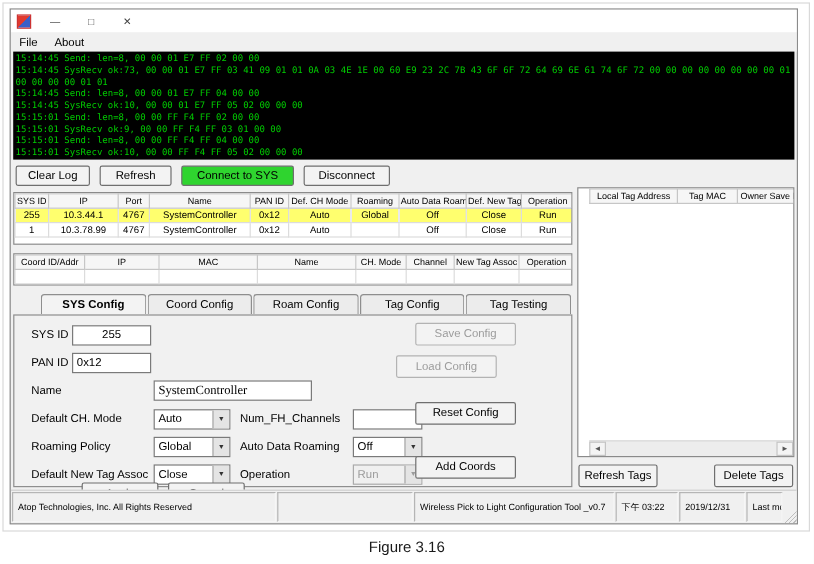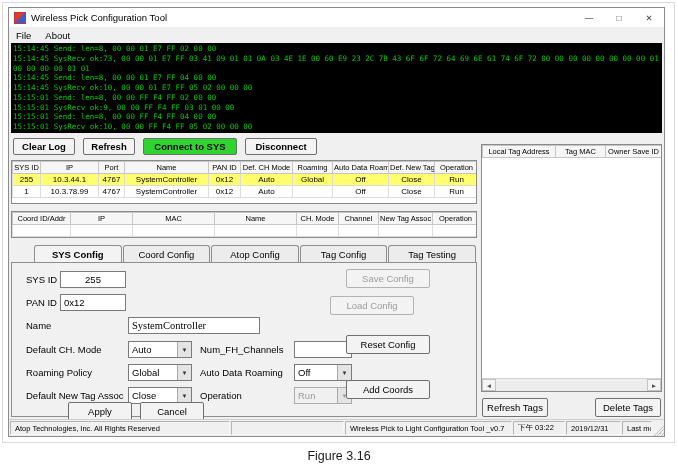--- a/index.html
+++ b/index.html
@@ -33,21 +33,21 @@
   .main { flex:1; display:flex; gap:4px; padding:3px 2px 2px 2px; overflow:hidden; }
   .left-col { width:466px; display:flex; flex-direction:column; }
   .right-col { width:181px; display:flex; flex-direction:column; }
 
   
   .btn { display:inline-flex; align-items:center; justify-content:center;
     background:#f3f3f3; border:1px solid #6f6f6f; border-radius:2px;
     font-size:9.5px; font-family:inherit; color:#000; cursor:default; white-space:nowrap; }
   .btn.disabled { color:#9c9c9c; border-color:#b3b3b3; }
 
-  .toolbar { display:flex; gap:8px; margin:2px 0 5px 2px; flex:0 0 auto;font-weight:bold; }
+  .toolbar { display:flex; gap:8px; margin:2px 0 5px 2px; flex:0 0 auto; }
   .toolbar .btn { height:17px; }
 
   
   .grid-box { border:1px solid #8a8a8a; background:#fff; flex:0 0 auto; overflow:hidden; }
   table.grid { border-collapse:collapse; table-layout:fixed; width:100%; }
   .grid th { border:1px solid #c6c6c6; background:#f6f6f6; font-weight:normal;
     font-size:7.5px; height:12px; padding:0 1px; overflow:hidden; white-space:nowrap; }
   .grid td { border:1px solid #dcdcdc; font-size:8px; height:12px; padding:0 1px;
     text-align:center; overflow:hidden; white-space:nowrap; }
 
@@ -65,52 +65,51 @@
   .combo { position:absolute; height:17px; border:1px solid #7a7a7a; background:#fff;
     display:flex; align-items:center; font-size:9.5px; }
   .combo .val { flex:1; padding-left:3px; overflow:hidden; white-space:nowrap; }
   .combo .arrow { width:14px; height:100%; background:#e4e4e4; border-left:1px solid #a8a8a8;
     display:flex; align-items:center; justify-content:center; font-size:6px; color:#333; }
   .combo.disabled { background:#f0f0f0; color:#9c9c9c; border-color:#ababab; }
   .combo.disabled .arrow { color:#9c9c9c; }
   .panel-btn { position:absolute; width:84px; height:19px; }
 
   
-  .tag-box { margin-top:8px; border:1px solid #8a8a8a; background:#fff; flex:1;
-    display:flex; flex-direction:column; overflow:hidden; }
+  .tag-box { margin-top:20px; border:1px solid #8a8a8a; background:#fff; flex:1;
+    display:flex; flex-direction:column; overflow:hidden;padding-left:9px; }
   .tag-body { flex:1; background:#fff; }
   .hscroll { height:13px; display:flex; border-top:1px solid #d0d0d0; background:#f0f0f0; flex:0 0 auto; }
   .hs-btn { width:14px; display:flex; align-items:center; justify-content:center;
     font-size:6.5px; color:#555; border:1px solid #c4c4c4; background:#f4f4f4; }
   .hs-track { flex:1; background:#ededed; }
   .tag-btns { display:flex; justify-content:space-between; margin-top:6px; padding:0 1px; flex:0 0 auto;gap:47px; }
   .tag-btns .btn { width:84px; height:19px; }
 
   
-  .statusbar { height:17px; display:flex; align-items:stretch; background:#f0f0f0;
+  .statusbar { height:28px; display:flex; align-items:stretch; background:#f0f0f0;
     border-top:1px solid #cfcfcf; flex:0 0 auto; font-size:7.5px; }
   .sb-seg { display:flex; align-items:center; padding:0 4px; margin:1px 0 1px 1px;
     border:1px solid; border-color:#b5b5b5 #f6f6f6 #f6f6f6 #b5b5b5;
     white-space:nowrap; overflow:hidden; }
   .grip { width:12px; height:12px; align-self:flex-end;
     background:linear-gradient(135deg, transparent 55%, #bdbdbd 55% 60%, transparent 60%, transparent 70%, #bdbdbd 70% 75%, transparent 75%, transparent 85%, #bdbdbd 85% 90%, transparent 90%); }
 
   .caption { position:absolute; left:0; top:449px; width:678px; text-align:center;
     font-size:12.5px; color:#1a1a1a; }
 </style>
 </head>
 <body>
 
 <div class="frame"></div>
 
 <div class="window">
 
   <div class="titlebar">
     <div class="app-icon"></div>
-    <div class="title-text">Wireless Pick Configuration Tool</div>
     <div class="win-controls">
       <div class="win-btn">—</div>
       <div class="win-btn">□</div>
       <div class="win-btn">✕</div>
     </div>
   </div>
 
   <div class="menubar">
     <div class="menu-item">File</div>
     <div class="menu-item">About</div>
@@ -127,21 +126,21 @@
 15:15:01 Send: len=8, 00 00 FF F4 FF 04 00 00
 15:15:01 SysRecv ok:10, 00 00 FF F4 FF 05 02 00 00 00</pre>
   </div>
 
   <div class="main">
 
     <div class="left-col">
 
       <div class="toolbar">
         <div class="btn" style="width:62px">Clear Log</div>
-        <div class="btn" style="width:52px">Refresh</div>
+        <div class="btn" style="width:60px">Refresh</div>
         <div class="btn" style="width: 94px; background-color: rgb(47, 212, 47);">Connect to SYS</div>
         <div class="btn" style="width:72px">Disconnect</div>
       </div>
 
       <div class="grid-box" style="height:44px">
         <table class="grid">
           <colgroup>
             <col style="width:28px">
               <col style="width:58px">
               <col style="width:26px">
@@ -231,21 +230,21 @@
           </tr>
         </tbody>
           </table>
       </div>
 
       <div style="height:7px"></div>
 
       <div class="tabstrip">
         <div class="tab active">SYS Config</div>
         <div class="tab">Coord Config</div>
-        <div class="tab">Atop Config</div>
+        <div class="tab">Roam Config</div>
         <div class="tab">Tag Config</div>
         <div class="tab">Tag Testing</div>
       </div>
 
       <div class="tabpanel">
 
         <div class="fld-label" style="left:14px;top:11px">SYS ID</div>
         <input class="textbox" style="left: 48px; top: 8px; width: 66px; text-align: center;" value="255">
 
         <div class="fld-label" style="left:14px;top:34px">PAN ID</div>

